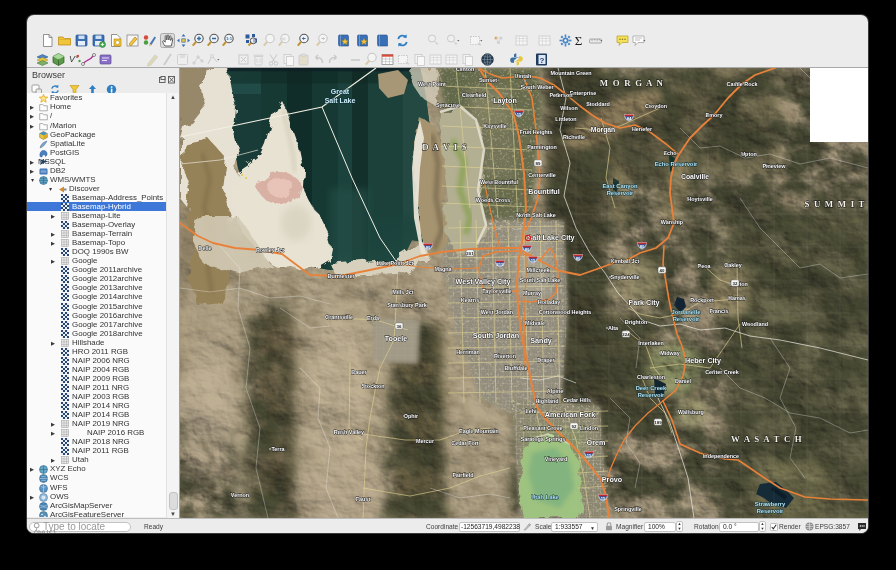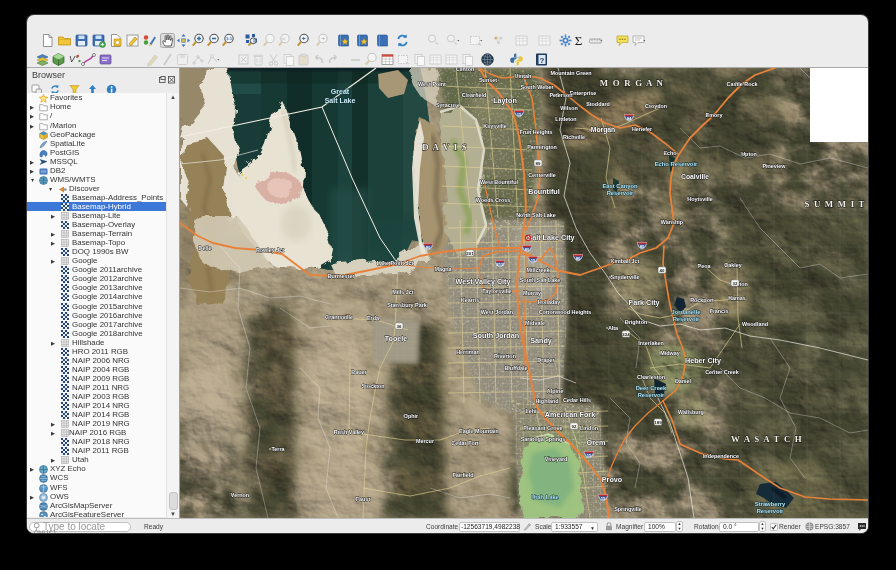--- a/index.html
+++ b/index.html
@@ -401,21 +401,21 @@
           <span class="ic" style="left:12px"><svg width="9" height="9">
               <path d="M1 7.5 C0.5 4 2 1.5 4.5 1.5 C7 1.5 8.5 3.5 8 6 L6.5 7.5 L5.5 5.5 L3.5 6 L3 8 Z" fill="#4a7fc1" stroke="#2d5a94" stroke-width="0.5"></path>
             </svg></span>
           <span class="tx" style="left:23px">PostGIS</span>
         </div>
 <div class="r" style="top:64.1px">
           <span class="ar" style="left:3px">▶</span>
           <span class="ic" style="left:12px"><svg width="9" height="9">
               <path d="M1 1.5 L8 3.5 L1 6.5 L3 4 Z" fill="#1f4e79" stroke="#16375a" stroke-width="0.4"></path>
             </svg></span>
-          <span class="tx" style="left:23px">MSSQL</span>
+          <span class="tx" style="left:11px">MSSQL</span>
         </div>
 <div class="r" style="top:73.2px">
           <span class="ar" style="left:3px">▶</span>
           <span class="ic" style="left:12px"><svg width="9" height="9">
               <rect x="0.5" y="1.5" width="8" height="6" rx="1.2" fill="#3a6fb0"></rect>
               <path d="M1.5 3.2 H7.5 M1.5 4.5 H7.5 M1.5 5.8 H7.5" stroke="#9cc2e8" stroke-width="0.7"></path>
             </svg></span>
           <span class="tx" style="left:23px">DB2</span>
         </div>
 <div class="r" style="top:82.2px">
@@ -761,21 +761,21 @@
               <path d="M0.5 3 H7.5 M0.5 5.5 H7.5 M3 0.5 V7.5 M5.5 0.5 V7.5" stroke="#9a9a9a" stroke-width="0.4"></path>
             </svg></span>
           <span class="tx" style="left:45px">NAIP 2019 NRG</span>
         </div>
 <div class="r" style="top:335.7px">
           <span class="ar" style="left:24px">▶</span>
           <span class="ic" style="left:34px"><svg width="8" height="8">
               <rect x="0.5" y="0.5" width="7" height="7" fill="#e8e8e8" stroke="#9a9a9a" stroke-width="0.5"></rect>
               <path d="M0.5 3 H7.5 M0.5 5.5 H7.5 M3 0.5 V7.5 M5.5 0.5 V7.5" stroke="#9a9a9a" stroke-width="0.4"></path>
             </svg></span>
-          <span class="tx" style="left:42px">NAIP 2016 RGB</span>
+          <span class="tx" style="left:60px">NAIP 2016 RGB</span>
         </div>
 <div class="r" style="top:344.7px">
           <span class="ic" style="left:34px"><svg width="8" height="8">
               <rect width="8" height="8" fill="#e9edf4"></rect>
               <rect x="0" y="0" width="2" height="2" fill="#27456e"></rect>
               <rect x="4" y="0" width="2" height="2" fill="#27456e"></rect>
               <rect x="2" y="2" width="2" height="2" fill="#27456e"></rect>
               <rect x="6" y="2" width="2" height="2" fill="#27456e"></rect>
               <rect x="0" y="4" width="2" height="2" fill="#27456e"></rect>
               <rect x="4" y="4" width="2" height="2" fill="#27456e"></rect>

